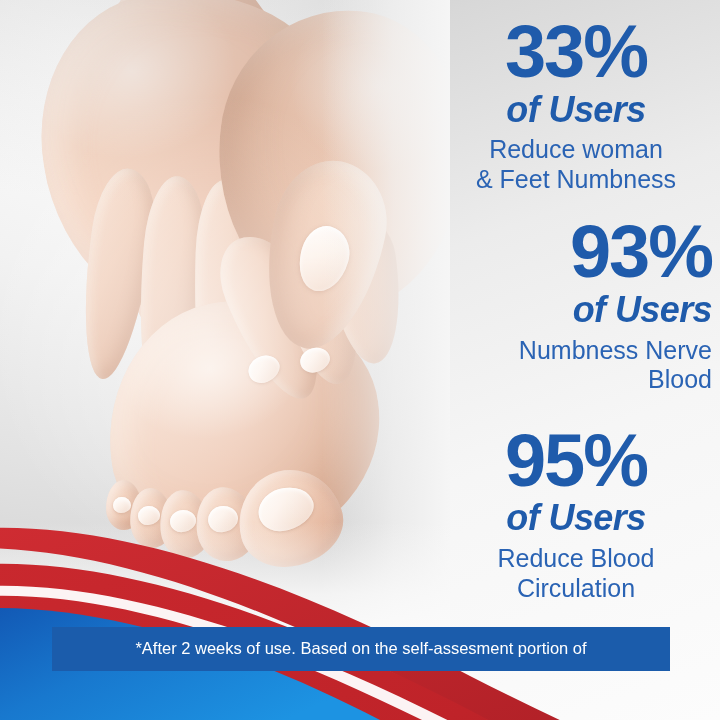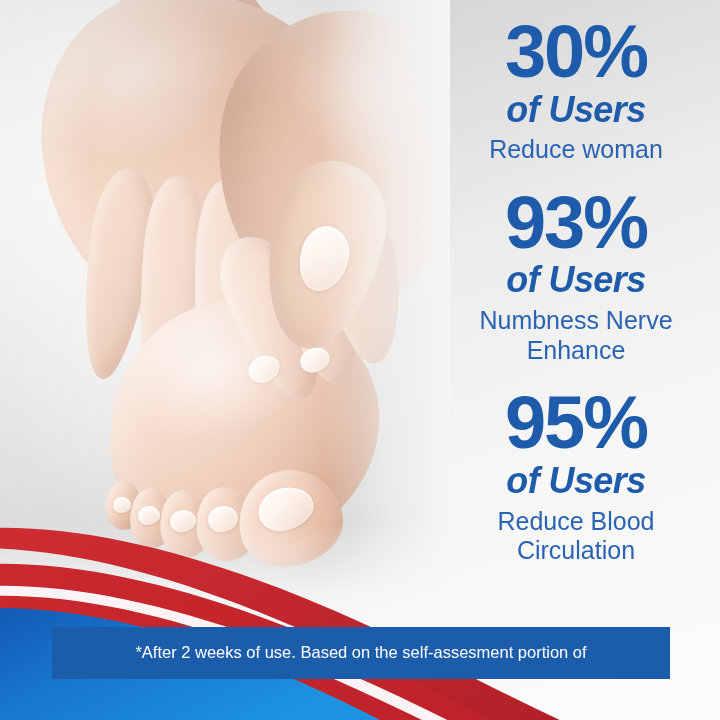--- a/index.html
+++ b/index.html
@@ -192,38 +192,38 @@
     font-style: italic;
   }
   .stat-desc {
     font-size: 25px;
     font-weight: 400;
     line-height: 1.18;
     color: #2a63b4;
     margin-top: 6px;
   }
   .blk-1 { margin-bottom: 22px; }
-  .blk-2 { margin-bottom: 22px; }
+  .blk-2 { margin-bottom: 30px; text-align: right; }
 
   
   .swoosh {
     position: absolute;
     left: 0; bottom: 0;
     width: 720px; height: 230px;
     overflow: hidden;
   }
   .swoosh svg { display: block; }
 
   
   .footnote {
     position: absolute;
     left: 52px;
     top: 627px;
     width: 618px;
-    height: 52px;
+    height: 44px;
     background: #1b5cab;
     display: flex;
     align-items: center;
     justify-content: center;
   }
   .footnote-text {
     color: #ffffff;
     font-size: 16.5px;
     line-height: 1.28;
     text-align: center;
@@ -272,33 +272,34 @@
     <div class="sk nail nail-ff2"></div>
 
     <div class="photo-vignette"></div>
     <div class="photo-fade"></div>
     <div class="photo-fade-bottom"></div>
   </div>
 
   <div class="stats">
 
     <div class="stat-block blk-1">
-      <div class="stat-pct">30%</div>
+      <div class="stat-pct">33%</div>
       <div class="stat-users">of Users</div>
       <div class="stat-desc">
         <span>Reduce woman</span><br>
+        <span>&amp; Feet Numbness</span>
       </div>
     </div>
 
     <div class="stat-block blk-2">
       <div class="stat-pct">93%</div>
       <div class="stat-users">of Users</div>
       <div class="stat-desc">
         <span>Numbness Nerve</span><br>
-        <span>Enhance</span>
+        <span>Blood</span>
       </div>
     </div>
 
     <div class="stat-block blk-3">
       <div class="stat-pct">95%</div>
       <div class="stat-users">of Users</div>
       <div class="stat-desc">
         <span>Reduce Blood</span><br>
         <span>Circulation</span>
       </div>

